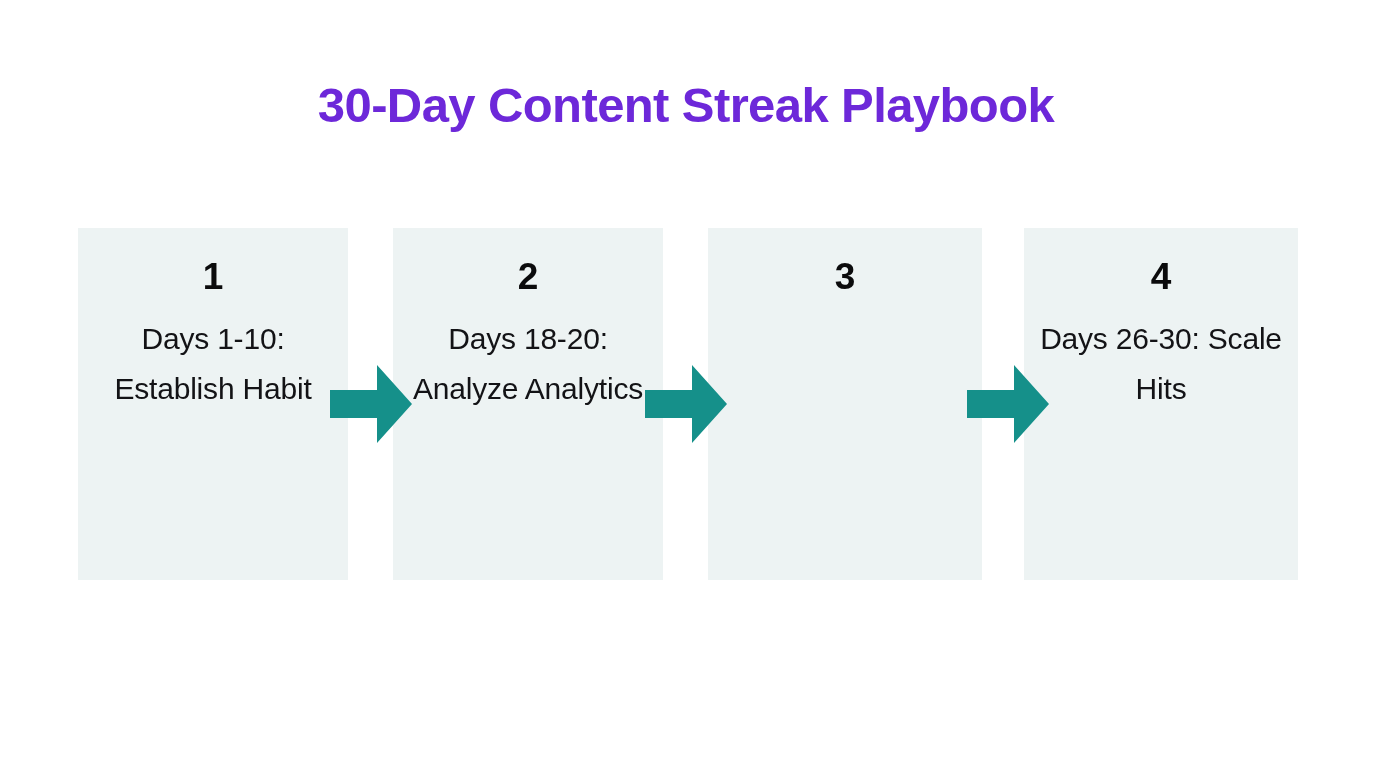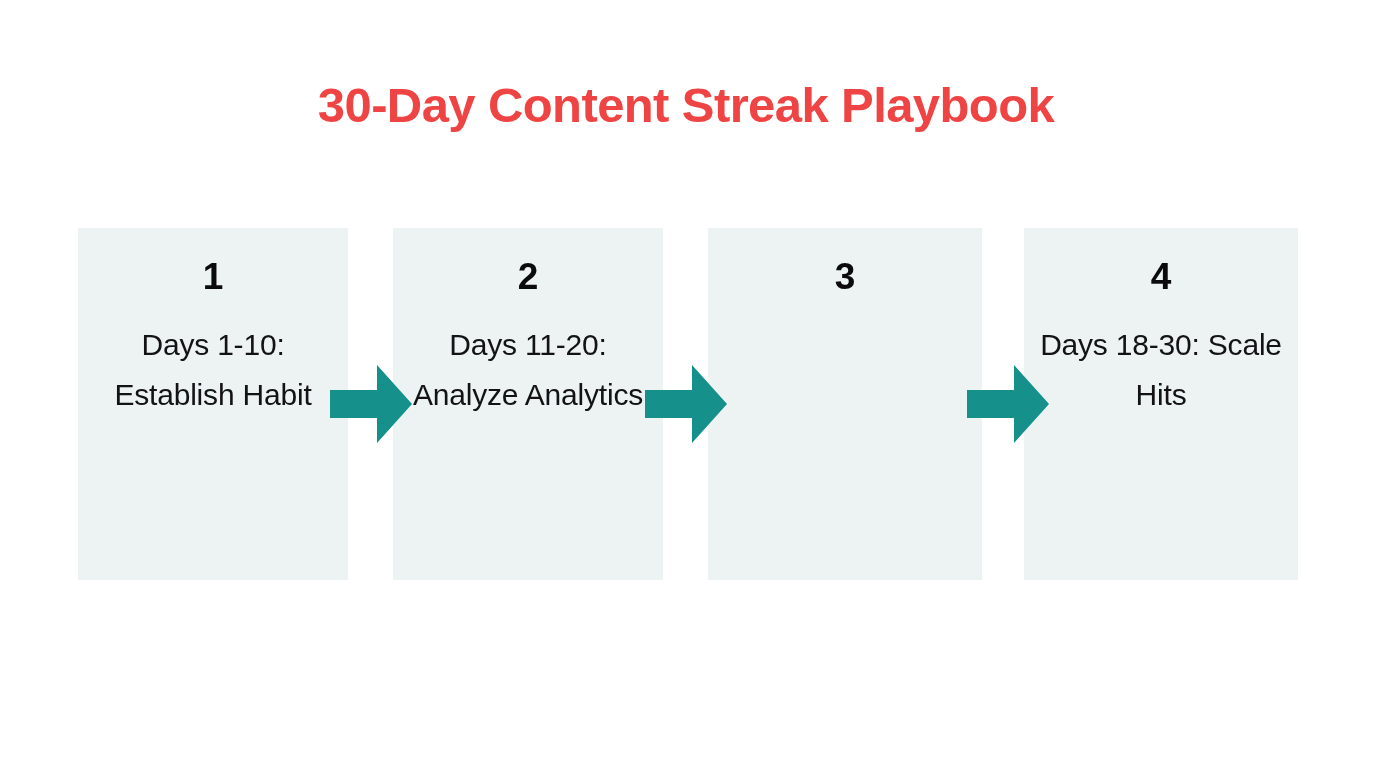--- a/index.html
+++ b/index.html
@@ -25,21 +25,21 @@
 
   .title {
     position: absolute;
     top: 76px;
     left: 0;
     width: 1372px;
     text-align: center;
     font-size: 49px;
     font-weight: bold;
     letter-spacing: -0.6px;
-    color: #ef4444;
+    color: #6d28d9;
     line-height: 1.2;
     white-space: nowrap;
   }
 
   .flow {
     position: absolute;
     top: 228px;
     left: 78px;
     width: 1220px;
     height: 352px;
@@ -63,21 +63,21 @@
 
   .card-number {
     font-size: 37px;
     font-weight: bold;
     color: #0b0b0c;
     line-height: 46px;
     letter-spacing: 0px;
   }
 
   .card-label {
-    margin-top: 20px;
+    margin-top: 14px;
     font-size: 30px;
     font-weight: normal;
     color: #131316;
     line-height: 50px;
     text-align: center;
     width: 100%;
     padding: 0 6px;
     letter-spacing: -0.2px;
   }
 
@@ -103,30 +103,30 @@
 
   <div class="flow">
 
     <div class="card card-1">
       <div class="card-number">1</div>
       <div class="card-label">Days 1-10: Establish Habit</div>
     </div>
 
     <div class="card card-2">
       <div class="card-number">2</div>
-      <div class="card-label">Days 11-20: Analyze Analytics</div>
+      <div class="card-label">Days 18-20: Analyze Analytics</div>
     </div>
 
     <div class="card card-3">
       <div class="card-number">3</div>
     </div>
 
     <div class="card card-4">
       <div class="card-number">4</div>
-      <div class="card-label">Days 18-30: Scale Hits</div>
+      <div class="card-label">Days 26-30: Scale Hits</div>
     </div>
 
     <div class="arrow arrow-1">
       <svg viewBox="0 0 82 78" xmlns="http://www.w3.org/2000/svg" aria-hidden="true">
         <polygon points="0,25 47,25 47,0 82,39 47,78 47,53 0,53" fill="#15908a"></polygon>
       </svg>
     </div>
 
     <div class="arrow arrow-2">
       <svg viewBox="0 0 82 78" xmlns="http://www.w3.org/2000/svg" aria-hidden="true">

